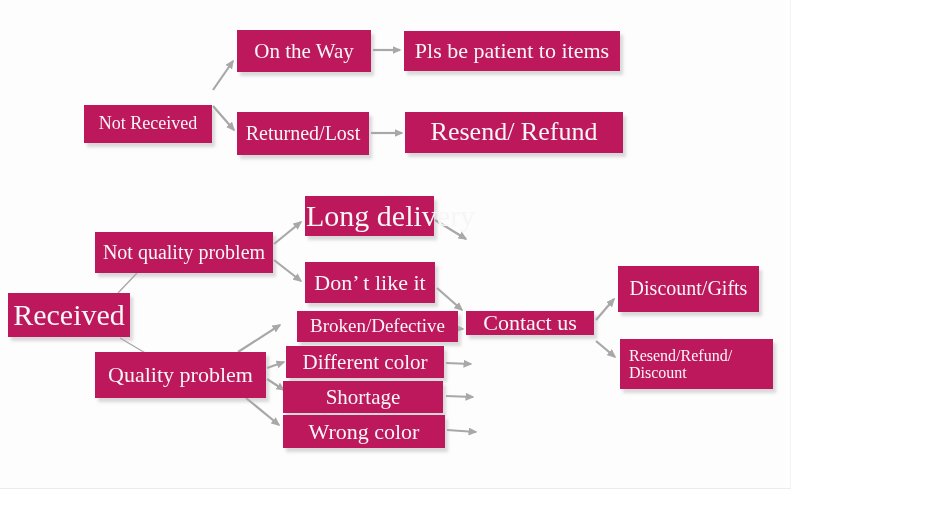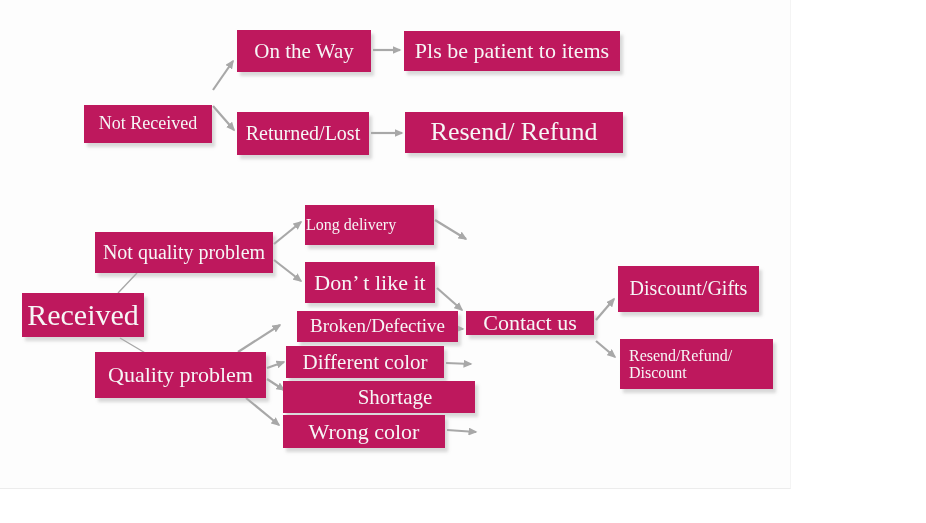--- a/index.html
+++ b/index.html
@@ -114,33 +114,33 @@
   <div class="node" style="left:84px;  top:93px;  width:128px; height:38px; font-size:18px;margin-top:12px;">Not Received</div>
 
   <div class="node" style="left:237px; top:30px;  width:134px; height:42px; font-size:21px;">On the Way</div>
 
   <div class="node" style="left:404px; top:31px;  width:216px; height:40px; font-size:22px;">Pls be patient to items</div>
 
   <div class="node" style="left:237px; top:112px; width:132px; height:43px; font-size:20px;">Returned/Lost</div>
 
   <div class="node" style="left:405px; top:112px; width:218px; height:41px; font-size:26px;">Resend/ Refund</div>
 
-  <div class="node" style="left:8px;   top:293px; width:122px; height:44px; font-size:30px;margin-left:14px;">Received</div>
+  <div class="node" style="left:8px;   top:293px; width:122px; height:44px; font-size:30px;">Received</div>
 
   <div class="node" style="left:95px;  top:232px; width:178px; height:41px; font-size:20px;">Not quality problem</div>
 
-  <div class="node tight-left" style="left:305px; top:205px; width:128px; height:40px; font-size:16px;">Long delivery</div>
+  <div class="node tight-left" style="left:305px; top:196px; width:128px; height:40px; font-size:30px;">Long delivery</div>
 
   <div class="node" style="left:305px; top:262px; width:130px; height:41px; font-size:22px;">Don’ t like it</div>
 
   <div class="node" style="left:297px; top:311px; width:161px; height:31px; font-size:19px;">Broken/Defective</div>
 
   <div class="node" style="left:286px; top:346px; width:158px; height:32px; font-size:21px;">Different color</div>
 
-  <div class="node" style="left:283px; top:381px; width:160px; height:32px; font-size:21px;padding-left:32px;">Shortage</div>
+  <div class="node" style="left:283px; top:381px; width:160px; height:32px; font-size:21px;">Shortage</div>
 
   <div class="node" style="left:283px; top:415px; width:162px; height:33px; font-size:22px;">Wrong color</div>
 
   <div class="node" style="left:95px;  top:352px; width:171px; height:46px; font-size:22px;">Quality problem</div>
 
   <div class="node" style="left:466px; top:311px; width:128px; height:24px; font-size:22px;">Contact us</div>
 
   <div class="node" style="left:618px; top:266px; width:141px; height:46px; font-size:20px;">Discount/Gifts</div>
 
   <div class="node multiline" style="left:620px; top:339px; width:144px; height:50px; font-size:16px;">Resend/Refund/

